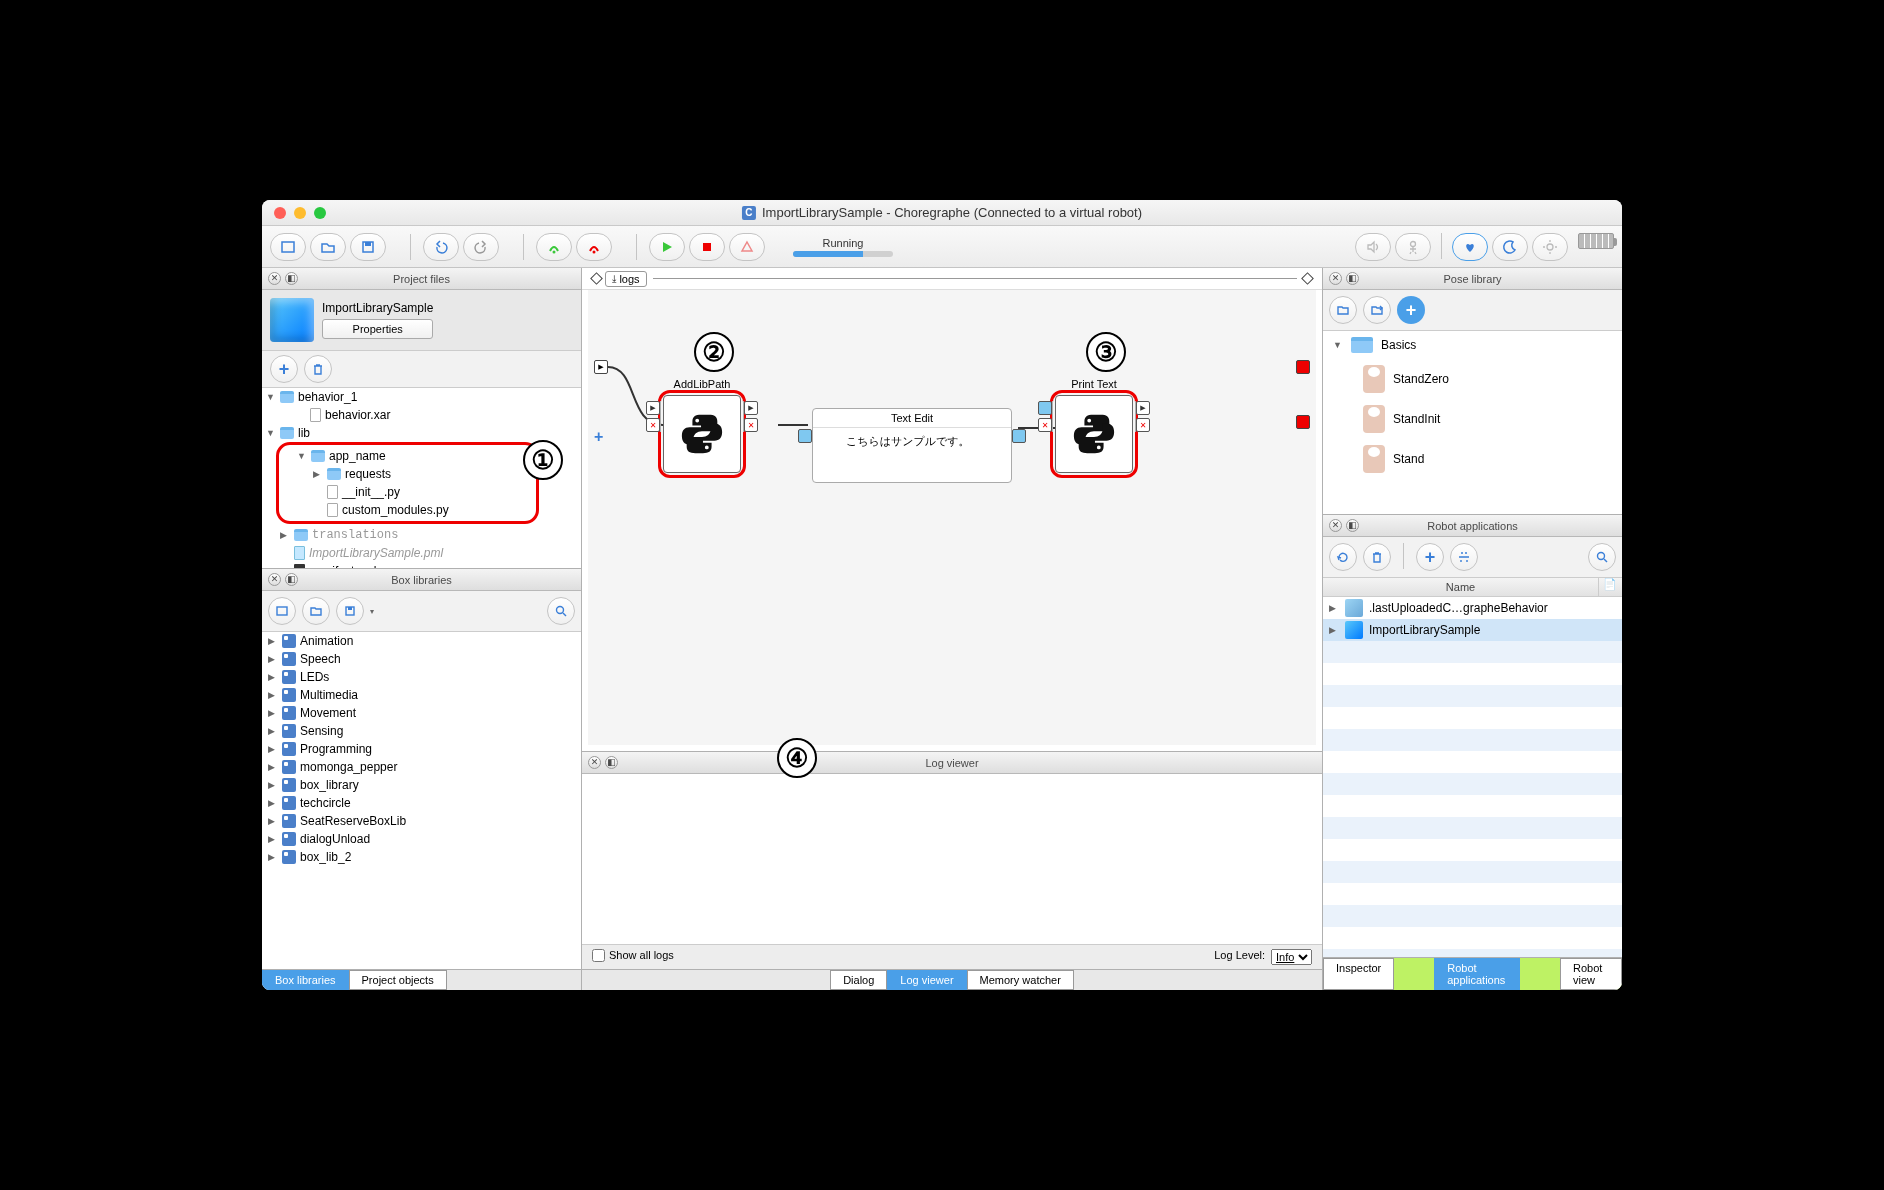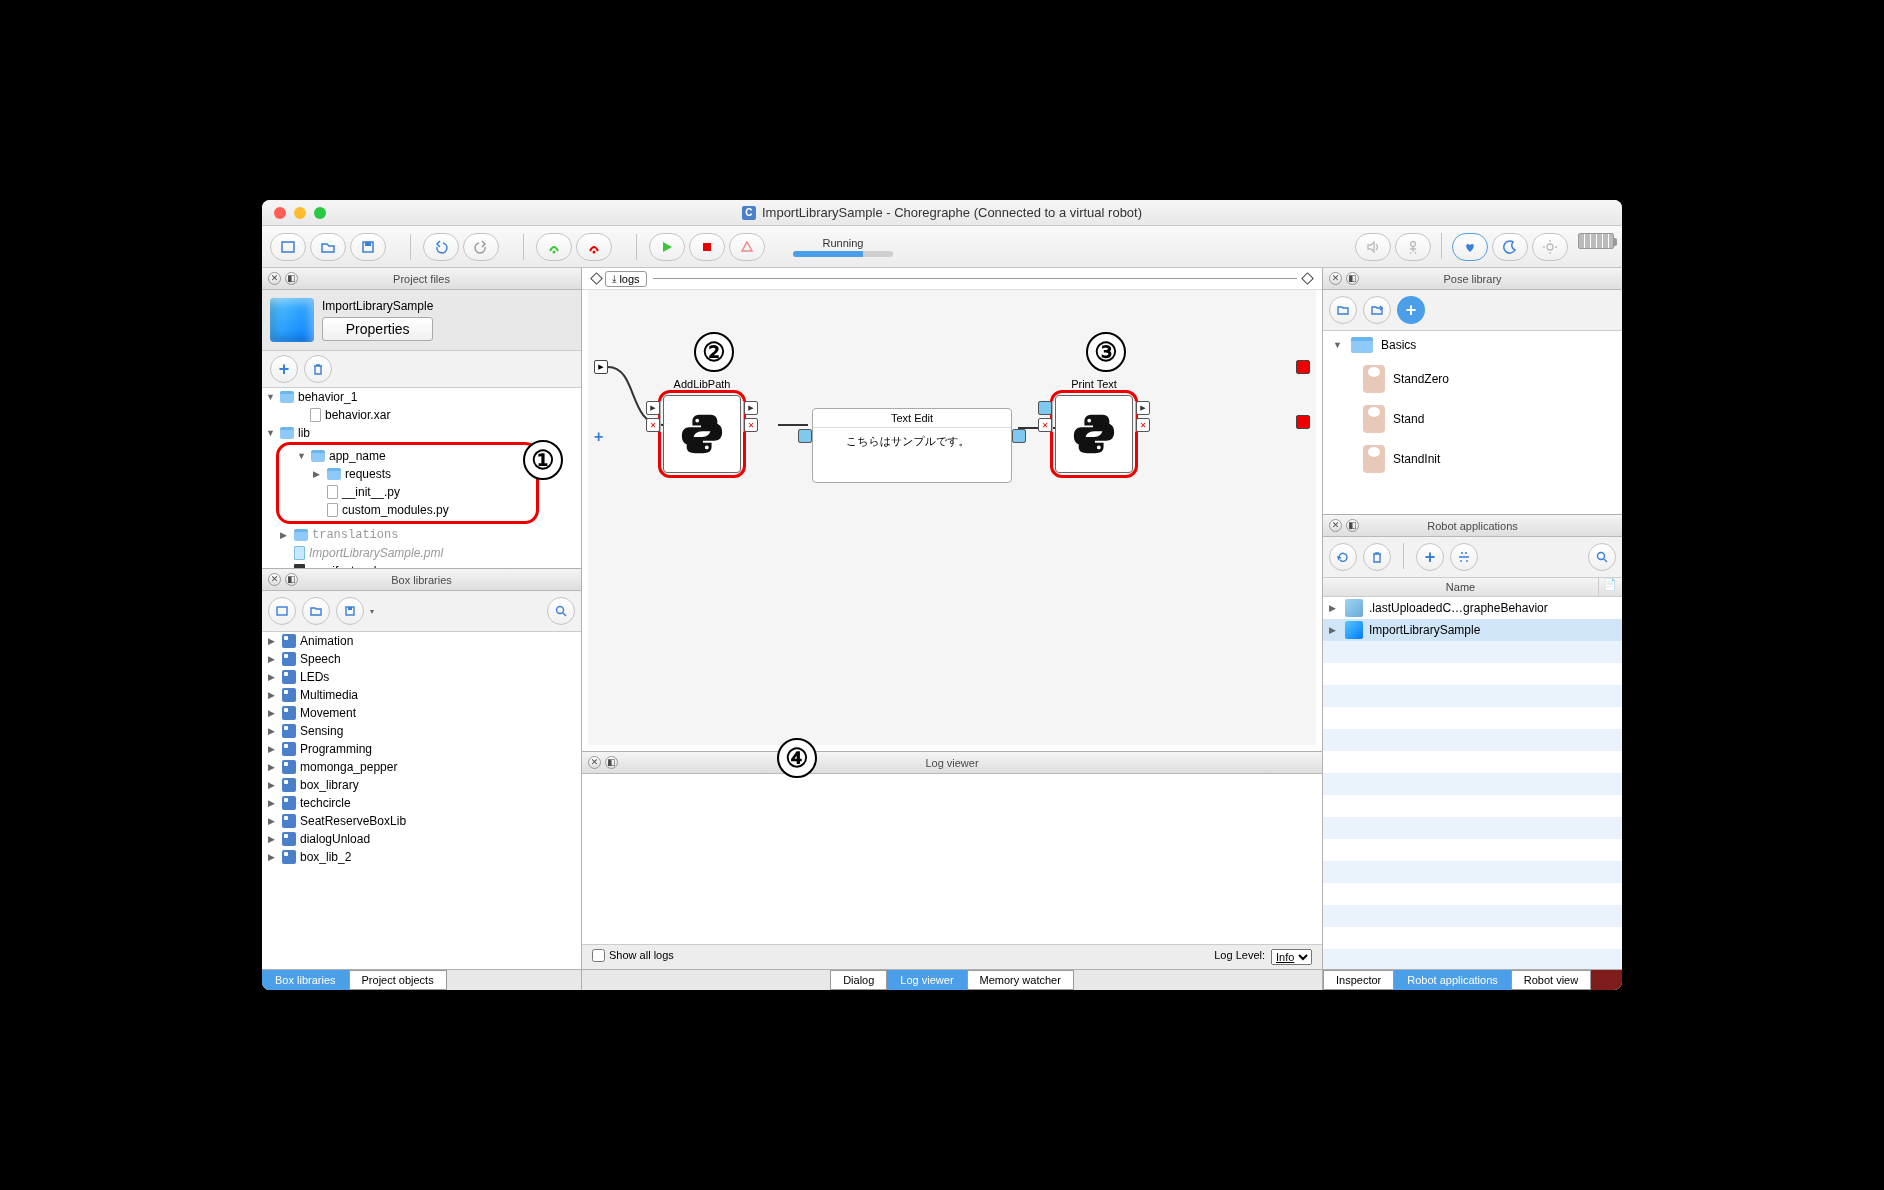--- a/index.html
+++ b/index.html
@@ -25,21 +25,21 @@
 .content { flex: 1; display: grid; grid-template-columns: 320px 1fr 300px; overflow: hidden; }
 .left { display: flex; flex-direction: column; border-right: 1px solid #b0b0b0; }
 .panel { display: flex; flex-direction: column; background: #ededed; flex: none; }
 .panel-header { height: 22px; background: linear-gradient(#f4f4f4,#dedede); border-bottom: 1px solid #b8b8b8; display: flex; align-items: center; padding: 0 6px; font-size: 11px; color: #4a4a4a; position: relative; }
 .panel-header .phtitle { position: absolute; left: 50%; transform: translateX(-50%); }
 .pillbtn { width: 13px; height: 13px; border-radius: 50%; border: 1px solid #999; background: linear-gradient(#fff,#ddd); margin-right: 4px; font-size: 9px; text-align: center; line-height: 11px; cursor: pointer; }
 .proj-head { display: flex; align-items: center; padding: 8px; gap: 8px; background: #e8e8e8; border-bottom: 1px solid #ccc; }
 .cube { width: 44px; height: 44px; background: linear-gradient(135deg,#5ac8fa,#007aff); border-radius: 4px; box-shadow: inset -4px 4px 8px rgba(255,255,255,.4), inset 4px -4px 8px rgba(0,0,0,.2); }
 .proj-info { display: flex; flex-direction: column; gap: 4px; }
 .proj-name { font-size: 12px; }
-.prop-btn { padding: 3px 10px; font-size: 14px; border: 1px solid #aaa; border-radius: 3px; background: linear-gradient(#fff,#f0f0f0); cursor: pointer; }
+.prop-btn { padding: 3px 10px; font-size: 11px; border: 1px solid #aaa; border-radius: 3px; background: linear-gradient(#fff,#f0f0f0); cursor: pointer; }
 .proj-toolbar { display: flex; gap: 6px; padding: 4px 8px; background: #f2f2f2; border-bottom: 1px solid #ccc; }
 .roundicon { width: 28px; height: 28px; border-radius: 50%; border: 1px solid #c4c4c4; background: linear-gradient(#fff,#f0f0f0); display: flex; align-items: center; justify-content: center; cursor: pointer; }
 .tree { background: #fff; overflow: auto; font-size: 12px; }
 .tree-row { display: flex; align-items: center; height: 18px; padding-left: 4px; gap: 4px; cursor: pointer; }
 .disclose { width: 10px; font-size: 9px; color: #666; }
 .folder-icon { width: 14px; height: 12px; background: #8ec9f7; border-radius: 2px; flex: none; border-top: 3px solid #6ab5ec; }
 .file-icon { width: 11px; height: 14px; background: #fff; border: 1px solid #aaa; border-radius: 1px; flex: none; }
 .pml-icon { width: 11px; height: 14px; background: #c5e8ff; border: 1px solid #7abfdd; border-radius: 1px; flex: none; }
 .xml-icon { width: 11px; height: 14px; background: #333; border-radius: 1px; flex: none; }
 .tree .ind1 { padding-left: 18px; } .tree .ind2 { padding-left: 34px; }
@@ -99,21 +99,21 @@
 .robotapp-toolbar { display: flex; gap: 6px; padding: 6px; background: #f2f2f2; border-bottom: 1px solid #ccc; }
 .robotapp-list { background: #fff; font-size: 12px; }
 .robotapp-head { background: linear-gradient(#f4f4f4,#e2e2e2); border-bottom: 1px solid #ccc; display: flex; font-size: 11px; color: #444; }
 .robotapp-head .col { padding: 3px 8px; flex: 1; text-align: center; }
 .ra-row { display: flex; align-items: center; height: 22px; padding-left: 6px; gap: 6px; cursor: pointer; }
 .ra-row.odd { background: #eaf2fb; }
 .ra-row.sel { background: #d0e5f8; }
 .cube-sm { width: 18px; height: 18px; background: linear-gradient(135deg,#5ac8fa,#007aff); border-radius: 2px; flex: none; }
 .cube-sm.dim { background: linear-gradient(135deg,#9dd5f4,#6aa8d8); }
 .stripe-fill { flex: 1; background: repeating-linear-gradient(#eaf2fb 0 22px,#fff 22px 44px); }
-.right-tabs { display: flex; background: #7f1d1d; border-top: 1px solid #b0b0b0; }
+.right-tabs { display: flex; background: #bef264; border-top: 1px solid #b0b0b0; gap: 40px; }
 .battery { width: 36px; height: 16px; border: 1px solid #999; border-radius: 2px; margin-left: 6px; position: relative; background: repeating-linear-gradient(90deg,#bbb 0 5px,#fff 5px 6px); }
 .battery::after { content:""; position:absolute; right:-4px; top:4px; width:3px; height:8px; background:#999; border-radius:0 2px 2px 0;}
 </style>
 </head>
 <body>
 
 <div class="viewport">
 
   <div class="titlebar">
     <div class="traffic">
@@ -559,25 +559,25 @@
               <div class="folder-icon" style="width:22px;height:16px;border-top-width:4px;"></div>
               <span>Basics</span>
             </div>
           <div id="pose-items">
               <div class="pose-row" style="padding-left: 40px;">
                 <div class="robot-icon"></div>
                 <span>StandZero</span>
               </div>
               <div class="pose-row" style="padding-left: 40px;">
                 <div class="robot-icon"></div>
-                <span>Stand</span>
+                <span>StandInit</span>
               </div>
               <div class="pose-row" style="padding-left: 40px;">
                 <div class="robot-icon"></div>
-                <span>StandInit</span>
+                <span>Stand</span>
               </div>
             </div>
         </div>
       </div>
       <div class="robotapp" style="flex:1;">
         <div class="panel-header">
           <span class="pillbtn">✕</span>
           <span class="pillbtn">◧</span>
           <span class="phtitle">Robot applications</span>
         </div>

